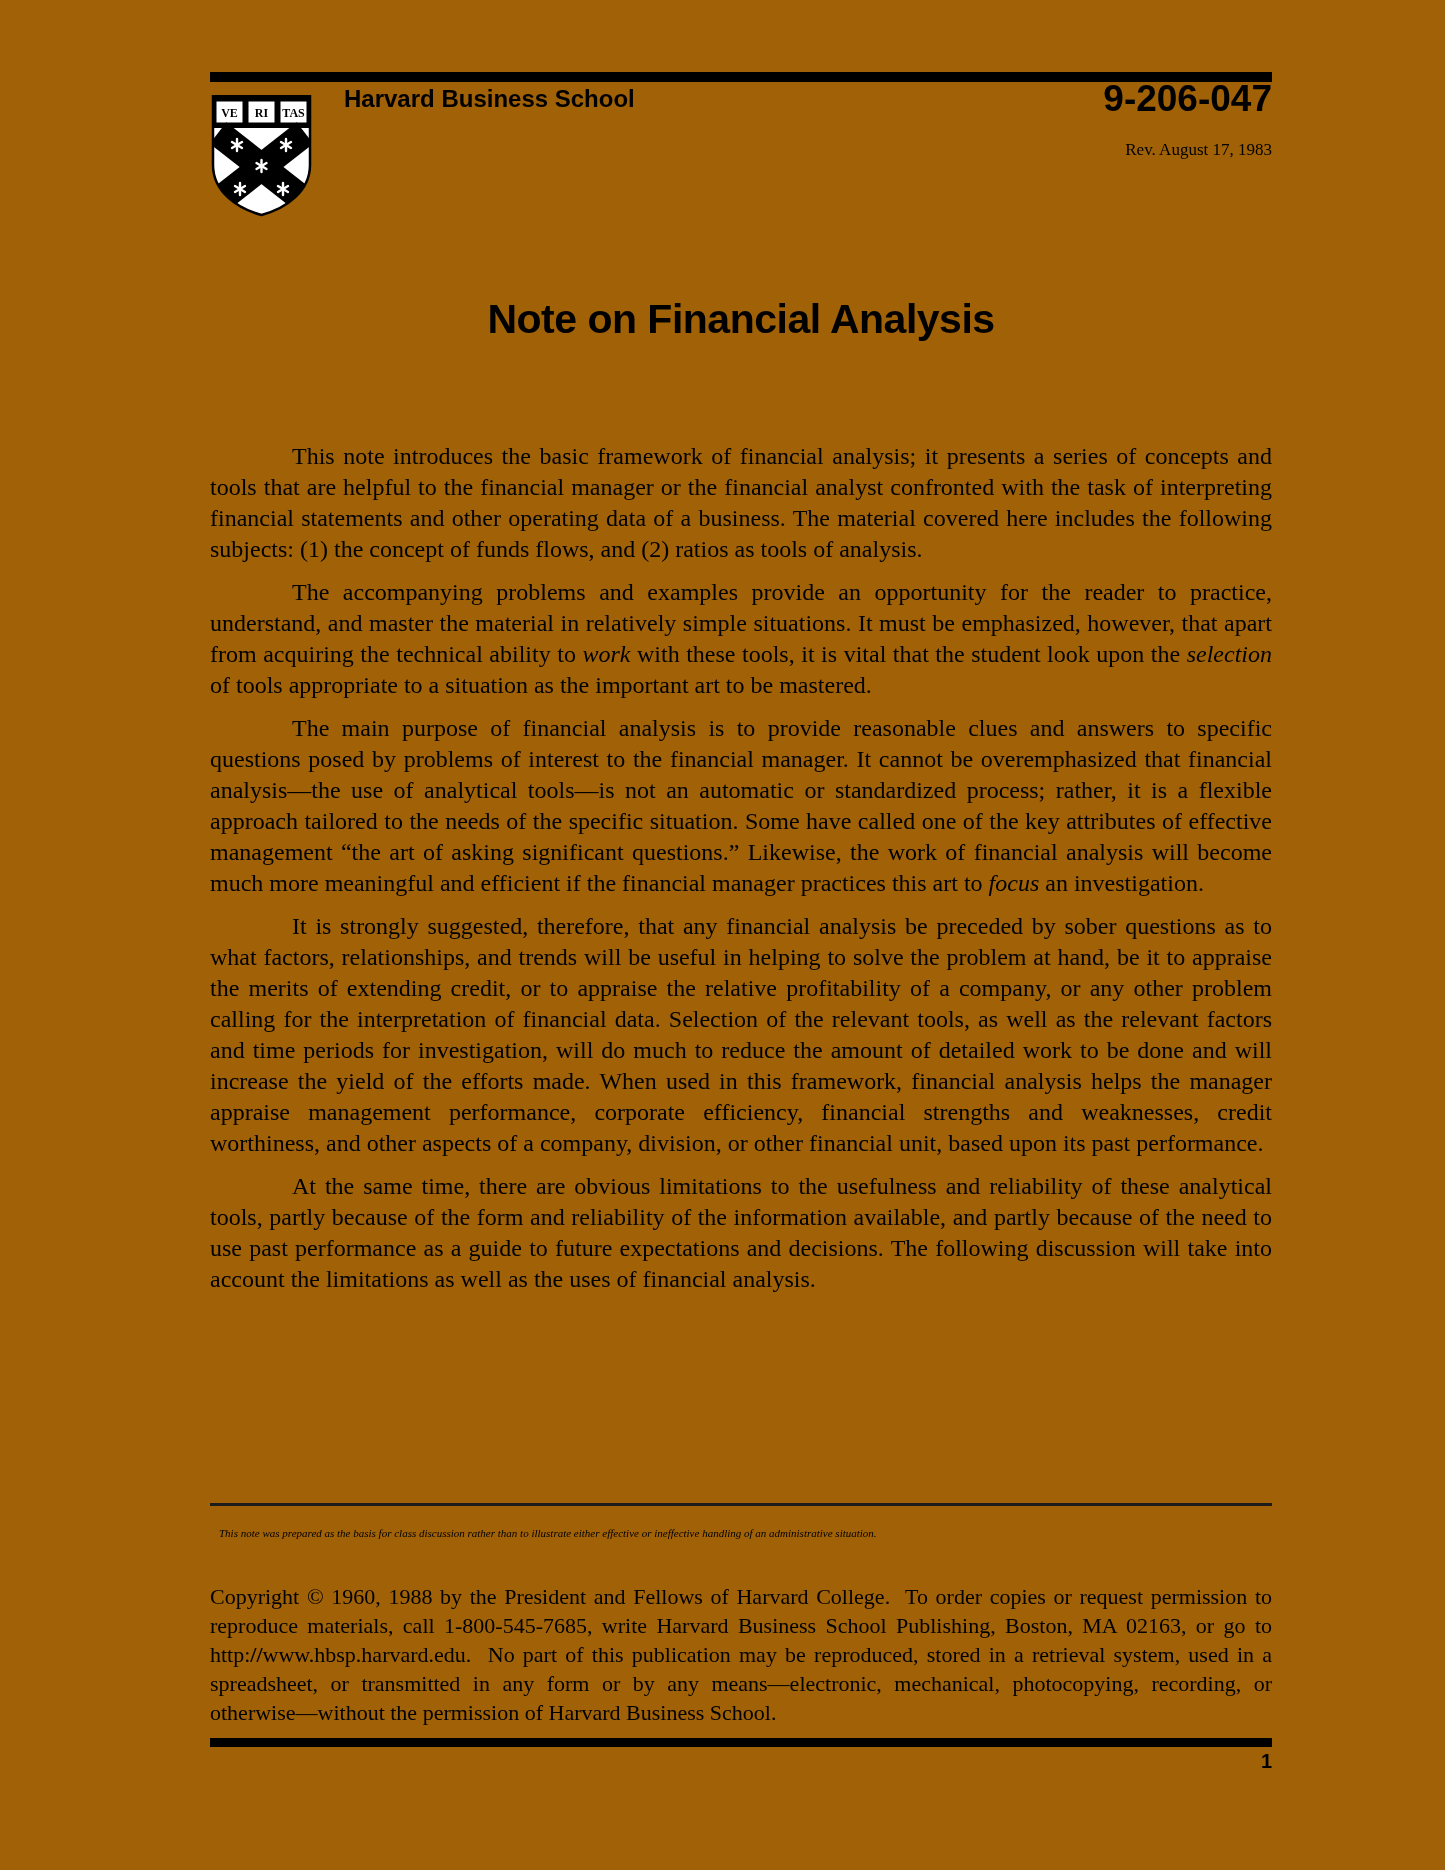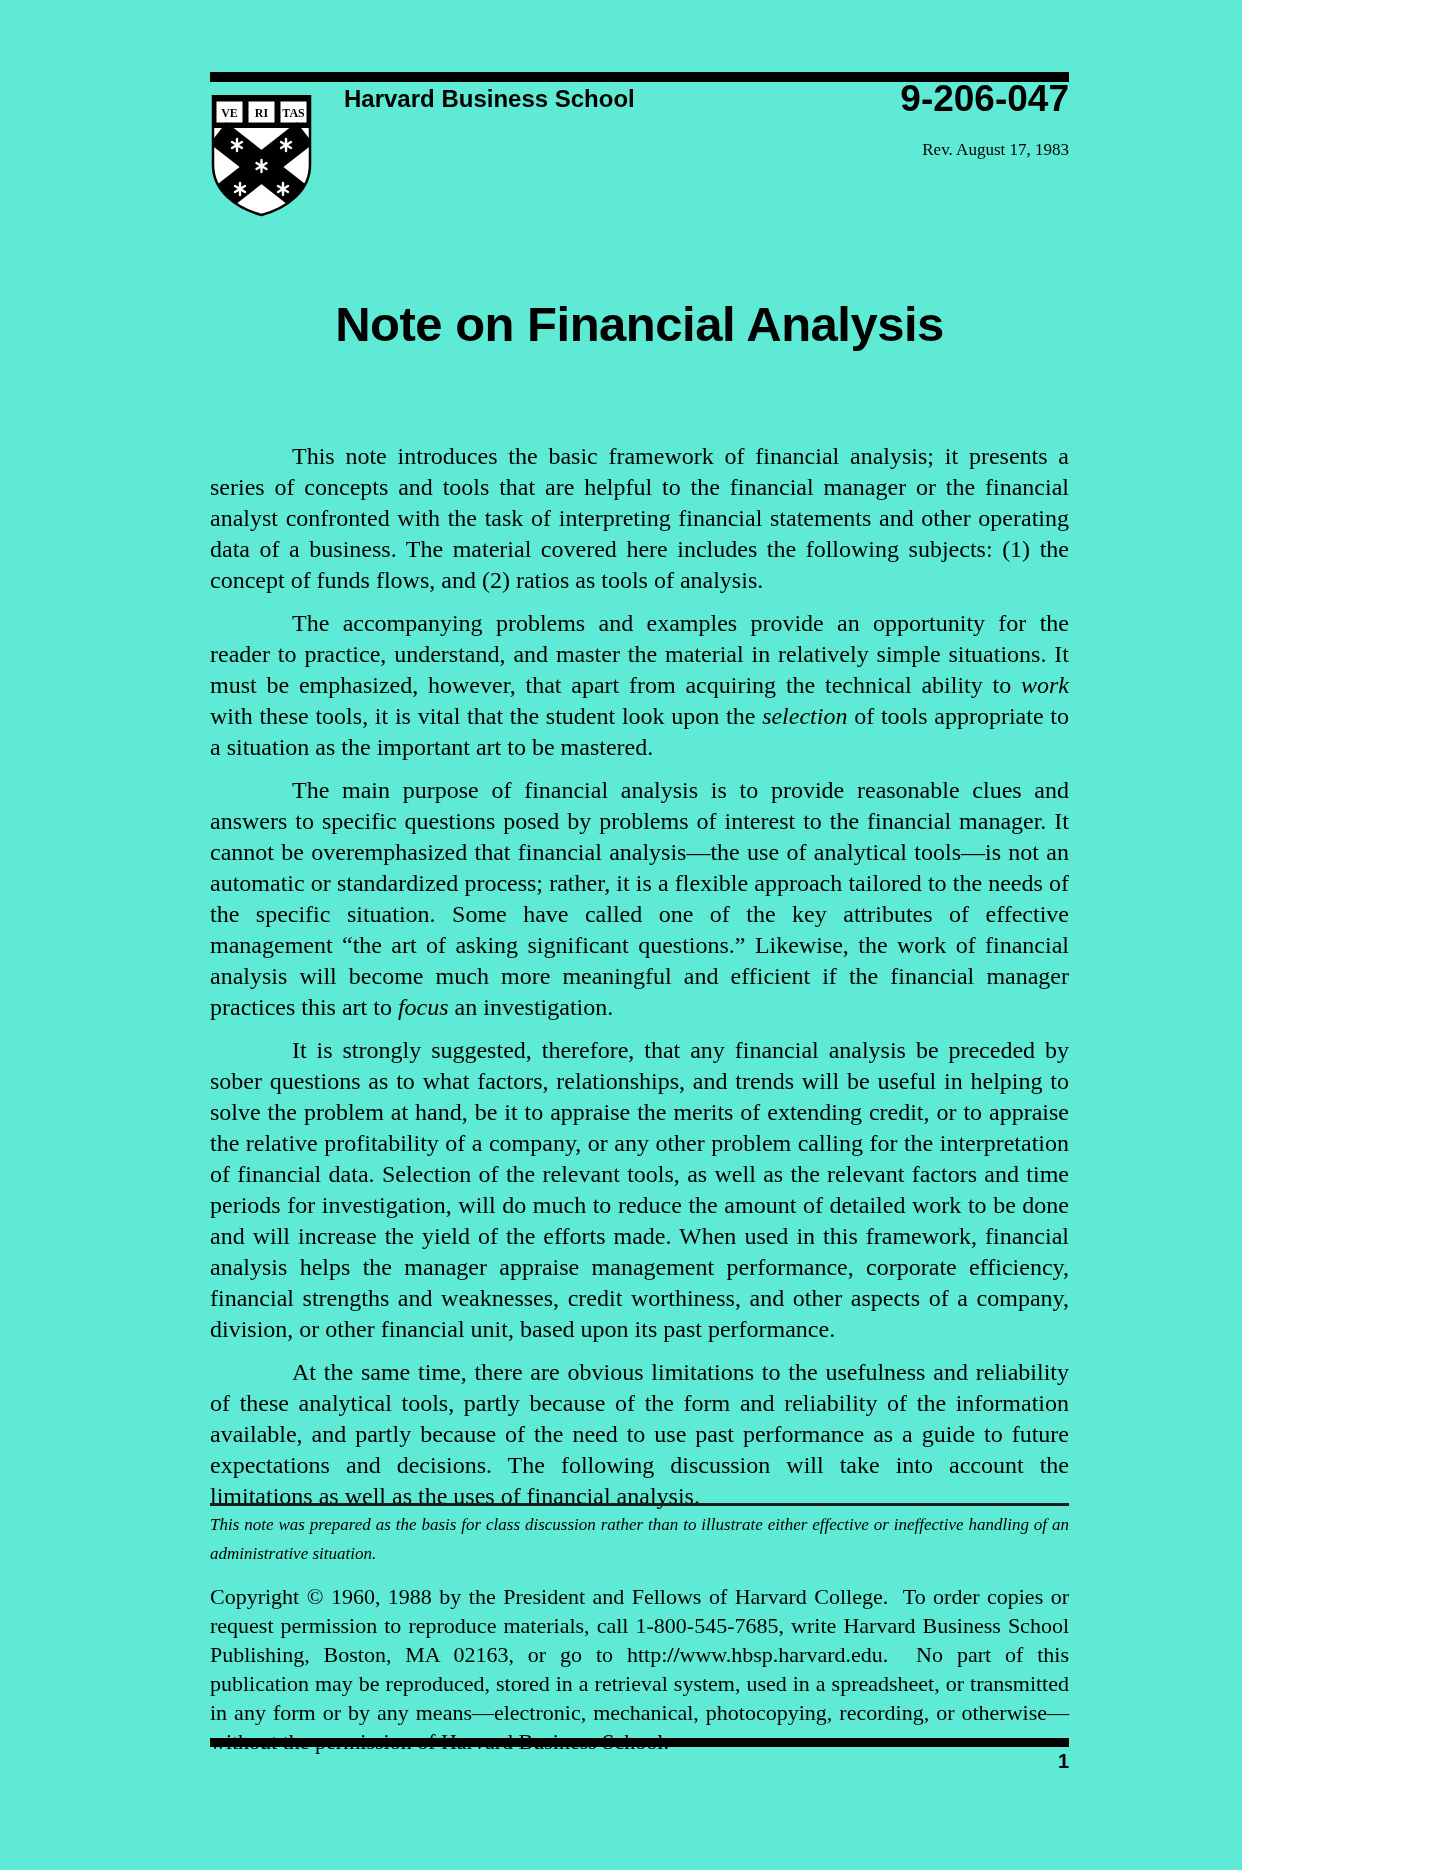--- a/index.html
+++ b/index.html
@@ -1,34 +1,34 @@
 <!DOCTYPE html>
 <html><head>
 <meta charset="utf-8">
 <style>
   html,body{margin:0;padding:0;background:#ffffff;}
-  .page{position:relative;width:1242px;height:1870px;background:#5eead4;overflow:hidden;
+  .page{position:relative;width:1445px;height:1870px;background:#a16207;overflow:hidden;
         font-family:"Liberation Serif",serif;color:#000;}
   .top-rule{position:absolute;left:210px;right:173px;top:72px;height:10px;background:#000;}
   .logo{position:absolute;left:210px;top:95px;width:103px;height:122px;}
   .school{position:absolute;left:344px;top:82px;
           font-family:"Liberation Sans",sans-serif;font-weight:bold;font-size:24px;line-height:34px;}
   .docmeta{position:absolute;right:173px;top:82px;text-align:right;}
   .docnum{font-family:"Liberation Sans",sans-serif;font-weight:bold;font-size:37px;line-height:34px;}
   .rev{font-family:"Liberation Serif",serif;font-size:17px;margin-top:24px;}
   .title{position:absolute;left:210px;right:173px;top:296px;margin:0;text-align:center;
-         font-family:"Liberation Sans",sans-serif;font-weight:bold;font-size:49px;letter-spacing:-0.5px;}
+         font-family:"Liberation Sans",sans-serif;font-weight:bold;font-size:41px;letter-spacing:-0.5px;}
   .body-text{position:absolute;left:210px;right:173px;top:441px;
              font-size:24px;line-height:31px;text-align:justify;}
   .body-text p{margin:0 0 12px 0;text-indent:82px;}
   .italic{font-style:italic;}
   .bold{font-weight:bold;}
   .footnote-rule{position:absolute;left:210px;right:173px;top:1503px;height:3px;background:#1c1c1c;}
-  .footnote{position:absolute;left:210px;right:173px;top:1510px;margin:0;
-            font-style:italic;font-size:17px;line-height:29px;text-align:justify;}
+  .footnote{position:absolute;left:210px;right:173px;top:1510px;margin:9px;
+            font-style:italic;font-size:11px;line-height:29px;text-align:justify;}
   .copyright{position:absolute;left:210px;right:173px;top:1582px;margin:0;
              font-size:22px;line-height:29px;text-align:justify;}
   .bottom-rule{position:absolute;left:210px;right:173px;top:1738px;height:9px;background:#000;}
   .pagenum{position:absolute;right:173px;top:1750px;
            font-family:"Liberation Sans",sans-serif;font-weight:bold;font-size:20px;}
 </style>
 </head>
 <body>
 
 <div class="page">

